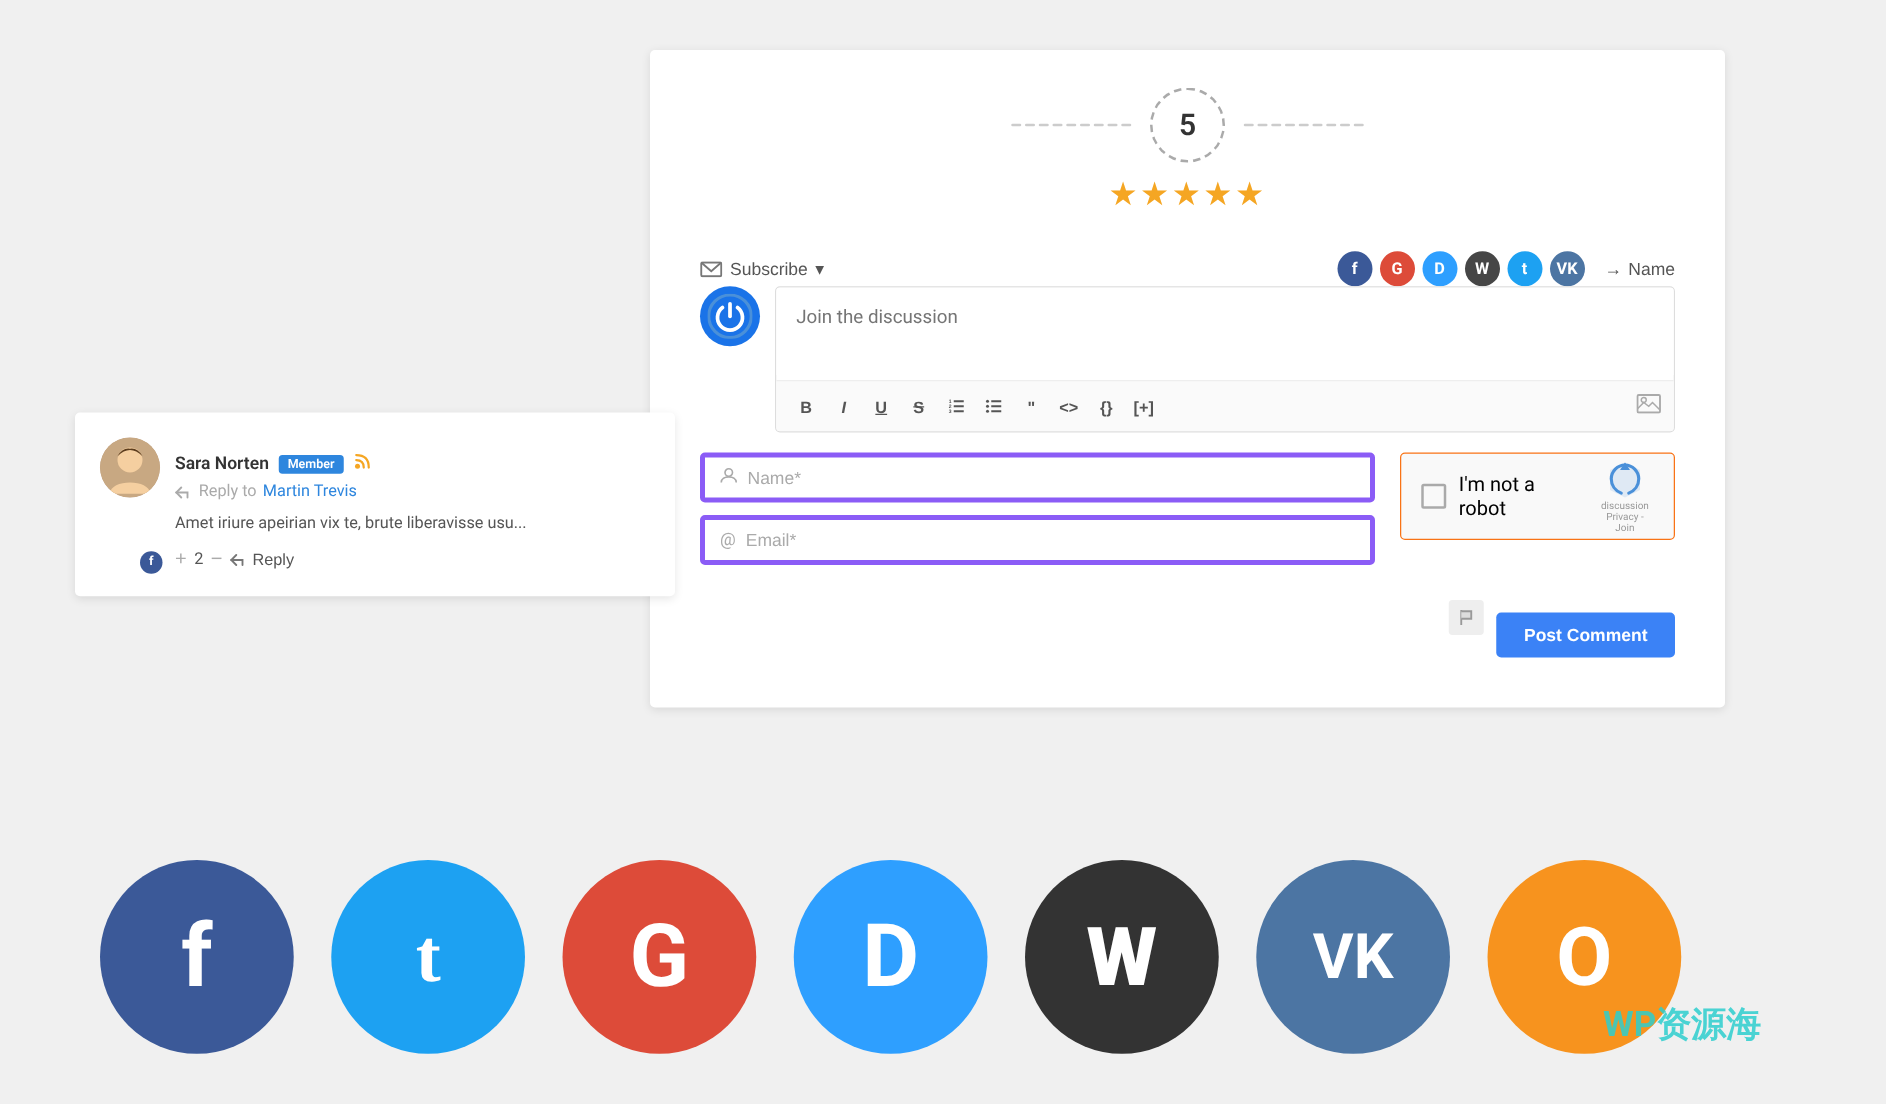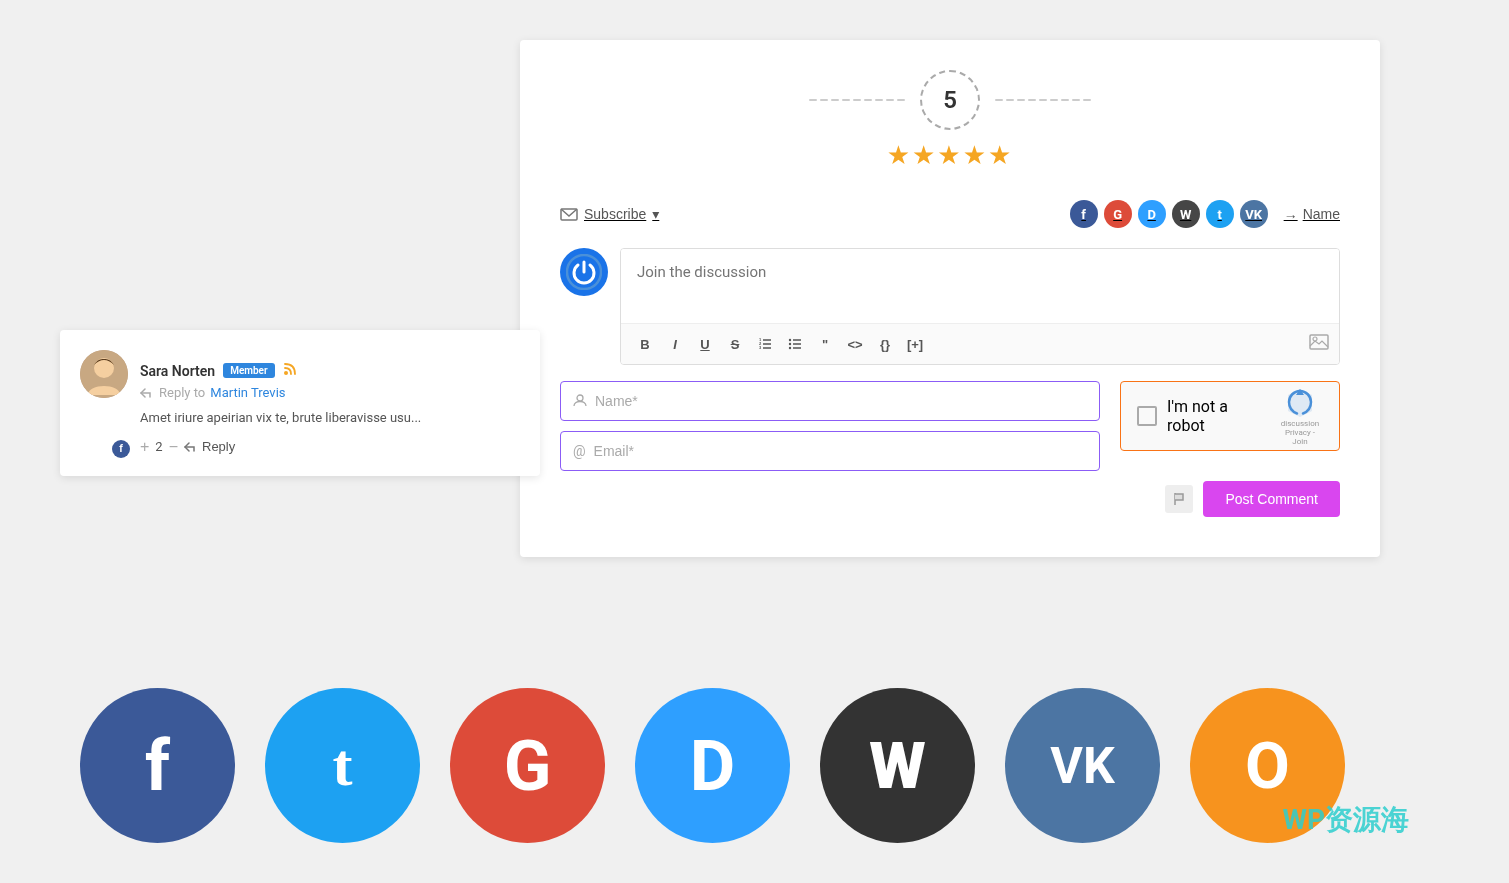--- a/index.html
+++ b/index.html
@@ -71,22 +71,20 @@
       color: #f5a623;
       font-size: 26px;
       letter-spacing: 2px;
     }
 
     
     .action-bar {
       display: flex;
       align-items: center;
       justify-content: space-between;
-      margin-bottom: 20px;
-      text-decoration: underline;
     }
 
     .subscribe-btn {
       display: flex;
       align-items: center;
       gap: 6px;
       background: none;
       border: none;
       cursor: pointer;
       font-size: 14px;
@@ -223,21 +221,21 @@
     .fields-left {
       flex: 1;
       display: flex;
       flex-direction: column;
       gap: 10px;
     }
 
     .input-wrapper {
       display: flex;
       align-items: center;
-      border: 1px solid #8b5cf6;
+      border: 4px solid #8b5cf6;
       border-radius: 4px;
       padding: 0 12px;
       height: 40px;
       background: #fff;
     }
 
     .input-wrapper .field-icon {
       color: #aaa;
       margin-right: 8px;
       font-size: 14px;
@@ -302,28 +300,29 @@
       border-radius: 3px;
       display: flex;
       align-items: center;
       justify-content: center;
       font-size: 14px;
       color: #777;
       cursor: pointer;
     }
 
     .post-comment-btn {
-      background: #d946ef;
+      background: #3b82f6;
       color: #fff;
       border: none;
       border-radius: 4px;
       padding: 10px 22px;
       font-size: 14px;
-      font-weight: 400;
-      cursor: pointer;
+      font-weight: 700;
+      cursor: pointer;
+      margin-top: 28px;
     }
 
     
     .comment-panel {
       position: absolute;
       top: 330px;
       left: 60px;
       width: 480px;
       background: #fff;
       border-radius: 4px;

